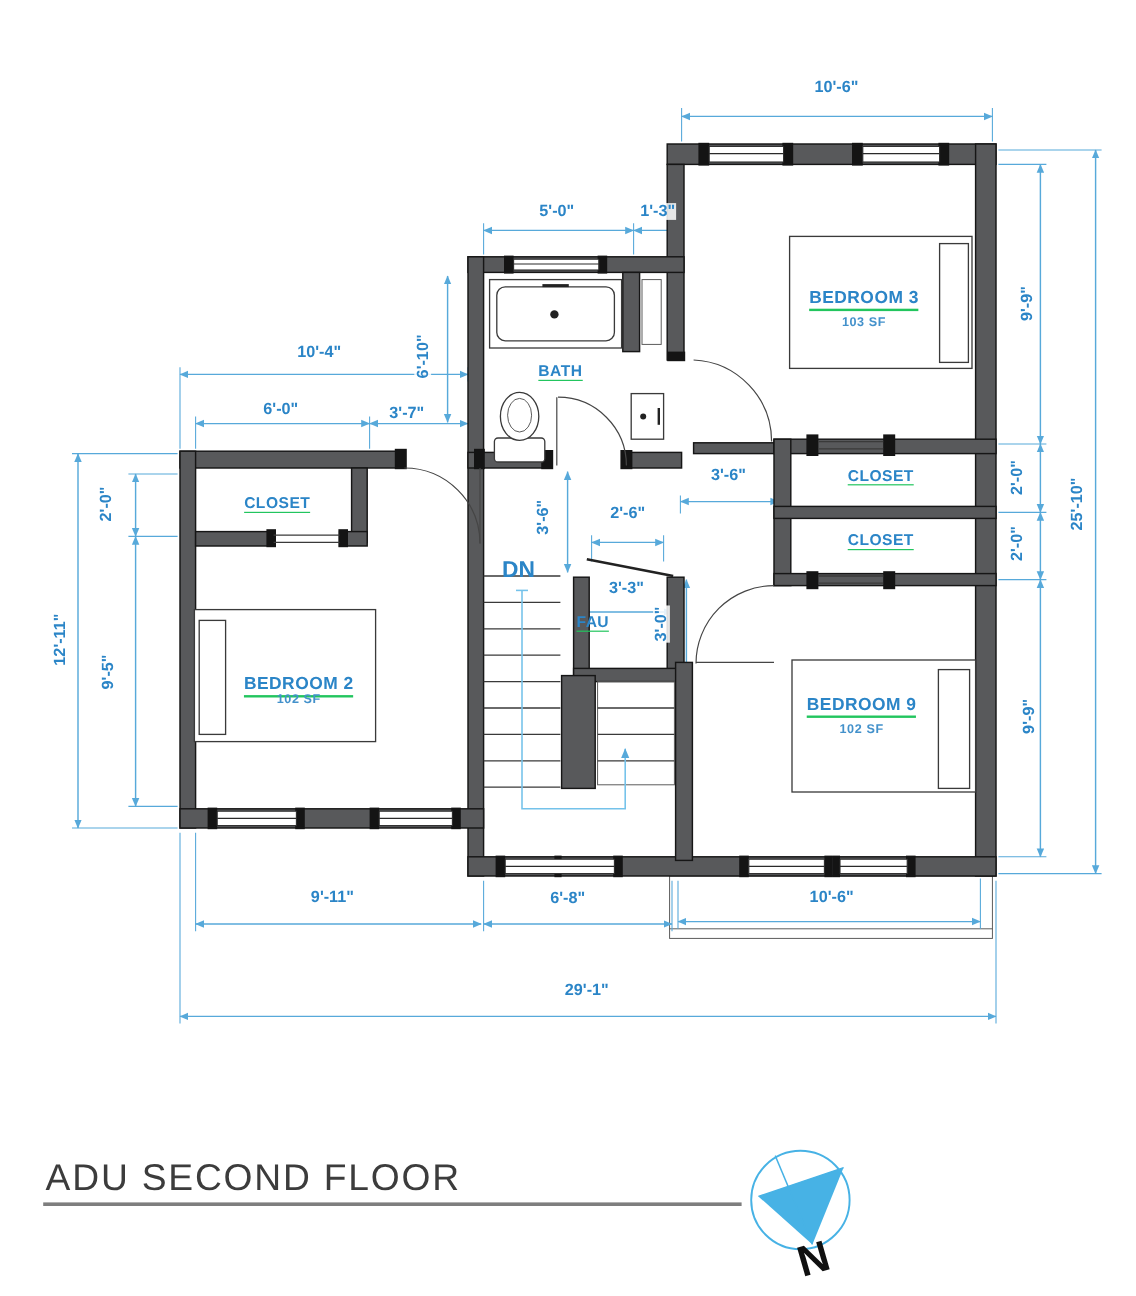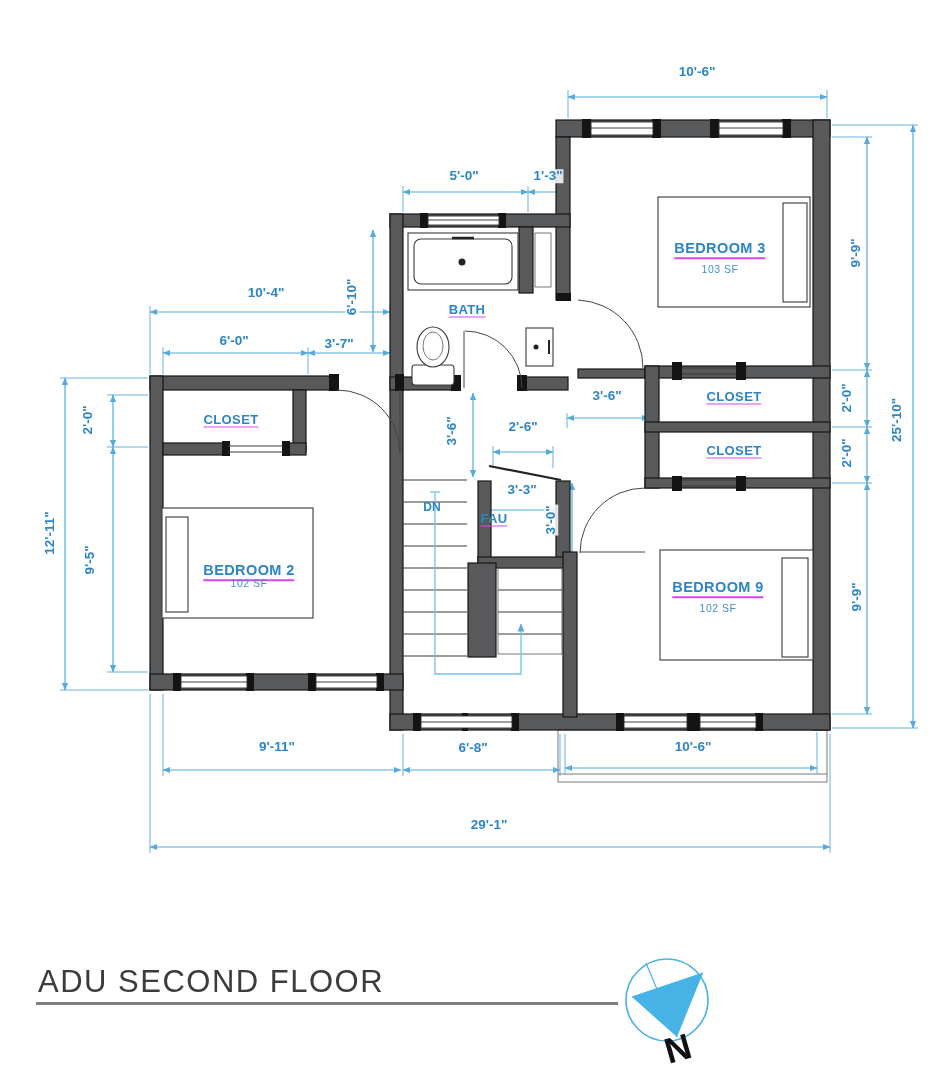--- a/index.html
+++ b/index.html
@@ -13,24 +13,24 @@
   .thin{fill:none;stroke:#555;stroke-width:0.8;}
   .win{fill:#fff;stroke:#2a2a2a;stroke-width:0.9;}
   .d{fill:none;stroke:#57a9da;stroke-width:1.2;}
   .e{fill:none;stroke:#57a9da;stroke-width:0.9;}
   .route{fill:none;stroke:#74c2ea;stroke-width:1.3;}
   .arc{fill:none;stroke:#454545;stroke-width:1;}
   .lbl{position:absolute;white-space:nowrap;transform:translate(-50%,-50%);line-height:1;}
   .lbl.v{transform:translate(-50%,-50%) rotate(-90deg);}
   .dim{color:#2b85c7;font-size:13.5px;font-weight:700;background:rgba(255,255,255,.85);padding:0 1px;}
   .room{color:#2b85c7;font-size:14.5px;font-weight:700;letter-spacing:.4px;
-        border-bottom:2px solid #d946ef;padding-bottom:1px;}
+        border-bottom:2px solid #22c55e;padding-bottom:1px;}
   .room.sm{font-size:13px;border-bottom-width:1.5px;}
-  .area{color:#4391cb;font-size:10.5px;font-weight:400;letter-spacing:.5px;}
-  .dn{color:#2b85c7;font-size:12px;font-weight:700;margin-top:32px;}
+  .area{color:#4391cb;font-size:10.5px;font-weight:700;letter-spacing:.5px;}
+  .dn{color:#2b85c7;font-size:19px;font-weight:700;}
   .title{position:absolute;left:38px;top:982px;transform:translateY(-50%);font-size:31px;
          color:#3c3c3c;letter-spacing:1.5px;font-weight:400;text-align:center;}
   .rule{position:absolute;left:36px;top:1002px;width:582px;height:3px;background:#7e7e7e;}
   .north{position:absolute;left:678px;top:1049px;font-size:36px;font-weight:700;color:#101010;
          transform:translate(-50%,-50%) rotate(-16deg);}
 </style>
 </head>
 <body>
 
 <div class="canvas">

